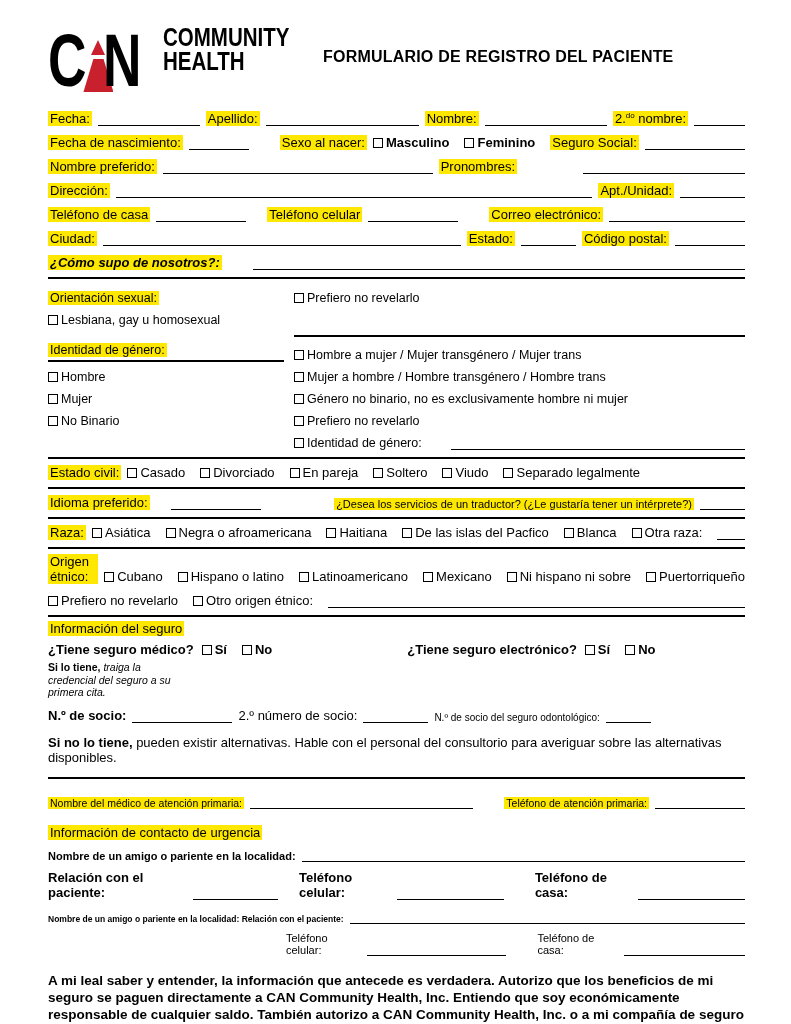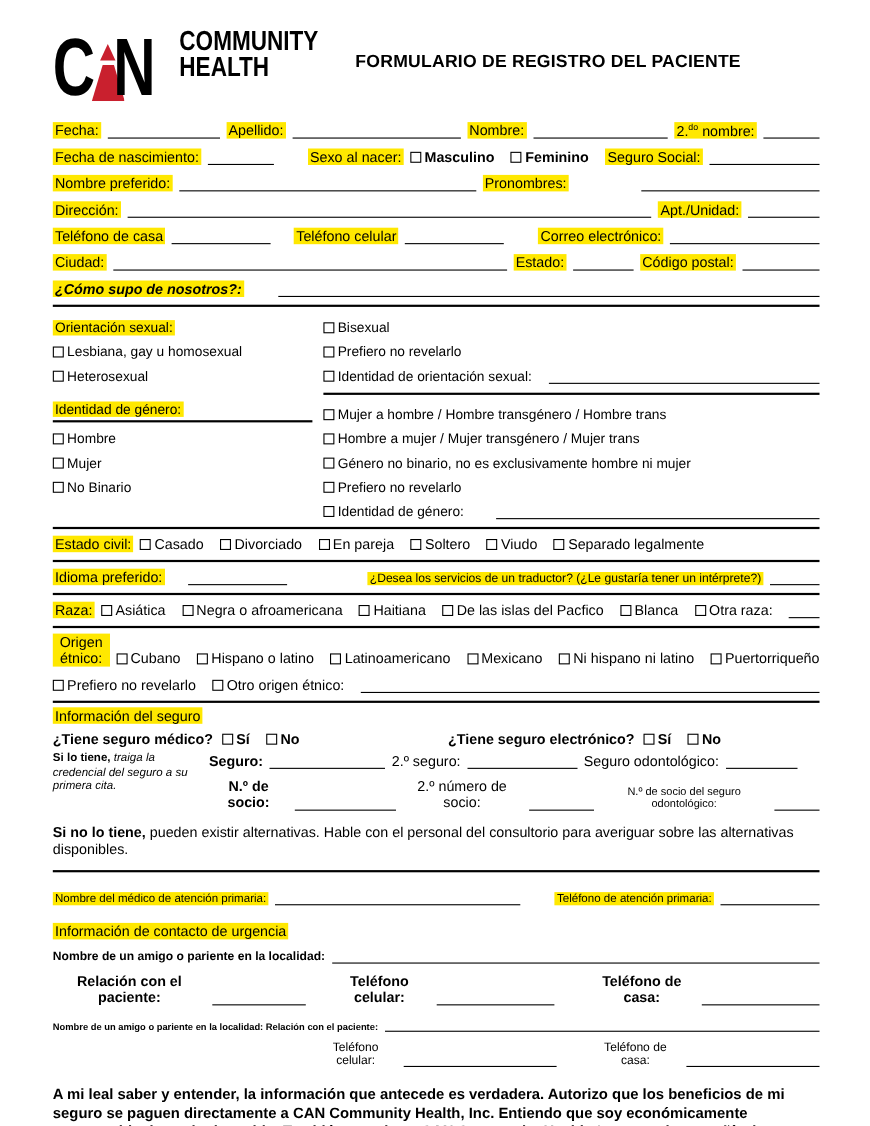--- a/index.html
+++ b/index.html
@@ -15,21 +15,21 @@
   .logo-mark{display:flex;align-items:flex-end;height:66px;}
   .logo-letter{font-weight:bold;font-size:74px;line-height:62px;transform:scaleX(.72);letter-spacing:-4px;display:inline-block;transform-origin:left bottom;}
   .logo-letter.n{margin-left:-8px;}
   .logo-a{position:relative;width:30px;height:56px;margin:0 -2px 0 -14px;}
   .a-top{position:absolute;top:4px;left:50%;transform:translateX(-50%);width:0;height:0;border-left:7px solid transparent;border-right:7px solid transparent;border-bottom:15px solid #c9202e;}
   .a-bot{position:absolute;bottom:0;left:50%;transform:translateX(-50%);width:30px;height:33px;background:#c9202e;clip-path:polygon(33% 0,67% 0,100% 100%,0 100%);}
   .logo-words{margin-left:10px;font-size:25px;font-weight:bold;line-height:.95;letter-spacing:0;transform:scaleX(.82);transform-origin:left top;white-space:nowrap;}
   .doc-title{font-size:16px;font-weight:bold;margin:22px 0 0 6px;letter-spacing:.2px;white-space:nowrap;}
   
   .hl{background:#ffe800;padding:0 2px;}
-  .frow{display:flex;align-items:flex-end;font-size:13px;margin-top:8px;min-height:16px;text-align:center;}
+  .frow{display:flex;align-items:flex-end;font-size:13px;margin-top:8px;min-height:16px;}
   .frow>*{margin-right:6px;}
   .frow>*:last-child{margin-right:0;}
   .ln{border-bottom:1px solid #000;height:13px;display:inline-block;}
   .f05{flex:.5}.f1{flex:1}.f12{flex:1.2}.f15{flex:1.5}.f2{flex:2}.f3{flex:3}
   .w45{width:45px}.w55{width:55px}.w60{width:60px}.w65{width:65px}.w70{width:70px}
   .w90{width:90px}.w95{width:95px}.w100{width:100px}.w105{width:105px}.w120{width:120px}.w130{width:130px}.w150{width:150px}
   .ml15{margin-left:15px}.ml25{margin-left:25px}.ml60{margin-left:60px}
   .b{font-weight:bold;}
   .it{font-style:italic;}
   .cb{display:inline-block;width:8px;height:8px;border:1.4px solid #000;margin-right:3px;flex:none;}
@@ -37,21 +37,21 @@
   .opt:last-child{margin-right:0;}
   .rule{border-top:2px solid #000;margin:7px 0 0 0;height:0;}
   sup{font-size:8px;}
   
   .two-col{display:grid;grid-template-columns:246px 1fr;column-gap:0;font-size:12.5px;margin-top:4px;}
   .col-stack>div{margin-top:4px;min-height:18px;display:flex;align-items:flex-end;}
   .sec-title-row{border-bottom:2px solid #000;padding-bottom:3px;margin-right:10px;}
   .gender-right{border-top:2px solid #000;padding-top:3px;}
   
   .ins-q{font-size:13px;font-weight:bold;display:flex;margin-top:6px;}
-  .ins-grid{display:flex;margin-top:4px;}
+  .ins-grid{display:flex;margin-top:4px;flex-direction:column;}
   .ins-note{width:142px;font-size:10.5px;line-height:1.2;flex:none;}
   .ins-fields{flex:1;}
   .small10{font-size:10px;}
   .small105{font-size:10.5px;}
   .small11{font-size:11px;}
   .tiny{font-size:8.5px;}
   .legal{font-size:13.5px;font-weight:bold;line-height:1.26;margin:16px 0 0 0;}
 </style>
 </head>
 <body>
@@ -146,47 +146,28 @@
     <div class="col-stack">
       <div>
           <span class="hl">Orientación sexual:</span>
         </div>
       <div>
           <span class="opt">
             <span class="cb"></span>
             <span>Lesbiana, gay u homosexual</span>
           </span>
         </div>
-      <div>
-          <span class="opt">
-            <span class="cb"></span>
-            <span>Heterosexual</span>
-          </span>
-        </div>
     </div>
     <div class="col-stack">
       <div>
           <span class="opt">
             <span class="cb"></span>
-            <span>Bisexual</span>
-          </span>
-        </div>
-      <div>
-          <span class="opt">
-            <span class="cb"></span>
             <span>Prefiero no revelarlo</span>
           </span>
         </div>
-      <div>
-        <span class="opt">
-            <span class="cb"></span>
-            <span>Identidad de orientación sexual:</span>
-          </span>
-        <span class="ln f1"></span>
-      </div>
     </div>
   </div>
 
   <div class="two-col" style="margin-top:8px">
     <div class="col-stack">
       <div class="sec-title-row">
           <span class="hl">Identidad de género:</span>
         </div>
       <div>
           <span class="opt">
@@ -204,27 +185,27 @@
           <span class="opt">
             <span class="cb"></span>
             <span>No Binario</span>
           </span>
         </div>
     </div>
     <div class="col-stack gender-right">
       <div>
           <span class="opt">
             <span class="cb"></span>
+            <span>Hombre a mujer / Mujer transgénero / Mujer trans</span>
+          </span>
+        </div>
+      <div>
+          <span class="opt">
+            <span class="cb"></span>
             <span>Mujer a hombre / Hombre transgénero / Hombre trans</span>
-          </span>
-        </div>
-      <div>
-          <span class="opt">
-            <span class="cb"></span>
-            <span>Hombre a mujer / Mujer transgénero / Mujer trans</span>
           </span>
         </div>
       <div>
           <span class="opt">
             <span class="cb"></span>
             <span>Género no binario, no es exclusivamente hombre ni mujer</span>
           </span>
         </div>
       <div>
           <span class="opt">
@@ -328,21 +309,21 @@
     <span class="opt">
         <span class="cb"></span>
         <span>Latinoamericano</span>
       </span>
     <span class="opt">
         <span class="cb"></span>
         <span>Mexicano</span>
       </span>
     <span class="opt">
         <span class="cb"></span>
-        <span>Ni hispano ni latino</span>
+        <span>Ni hispano ni sobre</span>
       </span>
     <span class="opt">
         <span class="cb"></span>
         <span>Puertorriqueño</span>
       </span>
   </div>
   <div class="frow">
     <span class="opt">
         <span class="cb"></span>
         <span>Prefiero no revelarlo</span>
@@ -378,28 +359,20 @@
     <span class="opt">
         <span class="cb"></span>
         <span>No</span>
       </span>
   </div>
   <div class="ins-grid">
     <div class="ins-note">
       <span class="b">Si lo tiene,</span><span class="it"> traiga la credencial del seguro a su primera cita.</span>
     </div>
     <div class="ins-fields">
-      <div class="frow" style="margin-top:0">
-        <span class="b">Seguro:</span>
-        <span class="ln w105"></span>
-        <span>2.º seguro:</span>
-        <span class="ln w100"></span>
-        <span>Seguro odontológico:</span>
-        <span class="ln w65"></span>
-      </div>
       <div class="frow">
         <span class="b">N.º de socio:</span>
         <span class="ln w100"></span>
         <span>2.º número de socio:</span>
         <span class="ln w65"></span>
         <span class="small10">N.º de socio del seguro odontológico:</span>
         <span class="ln w45"></span>
       </div>
     </div>
   </div>

